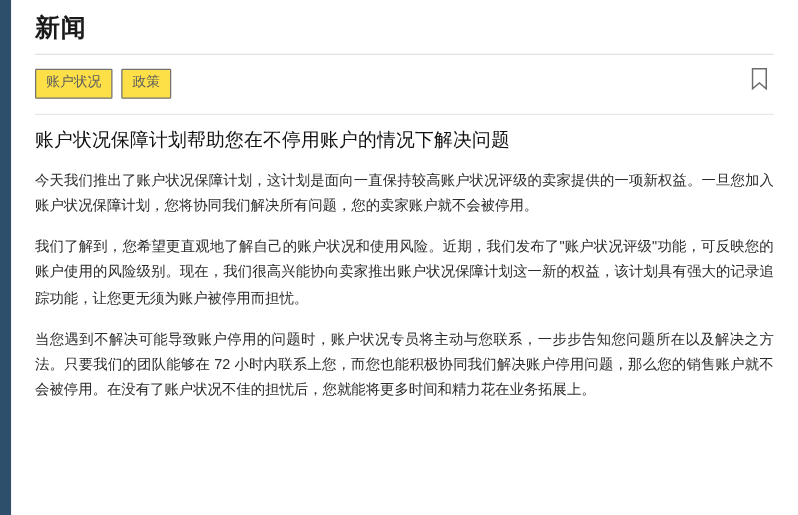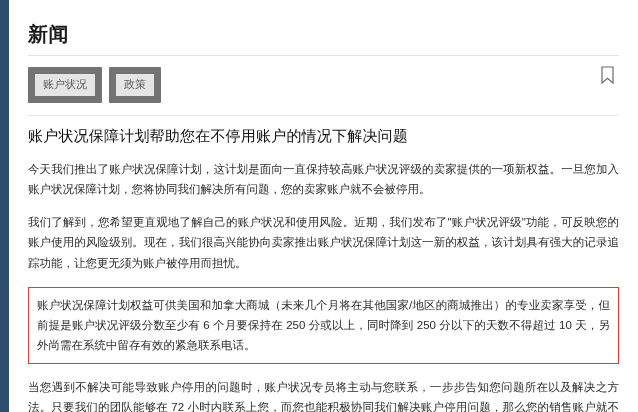--- a/index.html
+++ b/index.html
@@ -22,21 +22,21 @@
     position: absolute;
     left: 0; top: 0;
     width: 9px; height: 412px;
     background: #2d4f6c;
   }
   .content {
     position: absolute;
     left: 9px; top: 0;
     width: 629px; height: 412px;
     background: #fff;
-    padding: 12px 14px;
+    padding: 0 14px;
   }
   .page-title {
     font-size: 20px;
     font-weight: bold;
     color: #1a1a1a;
     margin: 9px 0 0 5px;
     letter-spacing: 0.5px;
   }
   .title-underline {
     margin: 7px 5px 0 5px;
@@ -44,26 +44,26 @@
   }
   .tagrow {
     margin: 11px 0 0 5px;
     display: flex;
     align-items: center;
     gap: 7px;
     position: relative;
   }
   .tag {
     display: inline-block;
-    border: 7px solid #737373;
+    border: 1px solid #737373;
     color: #5d5d5d;
     font-size: 11px;
     line-height: 1;
     padding: 5px 8px 6px 8px;
-    background: #e5e5e5;
+    background: #fde047;
     border-radius: 1px;
     white-space: nowrap;
   }
   .bookmark {
     position: absolute;
     right: 10px;
     top: -1px;
     width: 13px;
     height: 18px;
   }
@@ -123,20 +123,17 @@
 
     <div class="tag-underline"></div>
 
 
     <div class="headline">账户状况保障计划帮助您在不停用账户的情况下解决问题</div>
 
     <div class="para">今天我们推出了账户状况保障计划，这计划是面向一直保持较高账户状况评级的卖家提供的一项新权益。一旦您加入账户状况保障计划，您将协同我们解决所有问题，您的卖家账户就不会被停用。</div>
 
     <div class="para">我们了解到，您希望更直观地了解自己的账户状况和使用风险。近期，我们发布了"账户状况评级"功能，可反映您的账户使用的风险级别。现在，我们很高兴能协向卖家推出账户状况保障计划这一新的权益，该计划具有强大的记录追踪功能，让您更无须为账户被停用而担忧。</div>
 
-    <div class="boxed">
-      <div class="para">账户状况保障计划权益可供美国和加拿大商城（未来几个月将在其他国家/地区的商城推出）的专业卖家享受，但前提是账户状况评级分数至少有 6 个月要保持在 250 分或以上，同时降到 250 分以下的天数不得超过 10 天，另外尚需在系统中留存有效的紧急联系电话。</div>
-    </div>
 
     <div class="para">当您遇到不解决可能导致账户停用的问题时，账户状况专员将主动与您联系，一步步告知您问题所在以及解决之方法。只要我们的团队能够在 72 小时内联系上您，而您也能积极协同我们解决账户停用问题，那么您的销售账户就不会被停用。在没有了账户状况不佳的担忧后，您就能将更多时间和精力花在业务拓展上。</div>
 
   </div>
 </div>
 
 </body></html>

